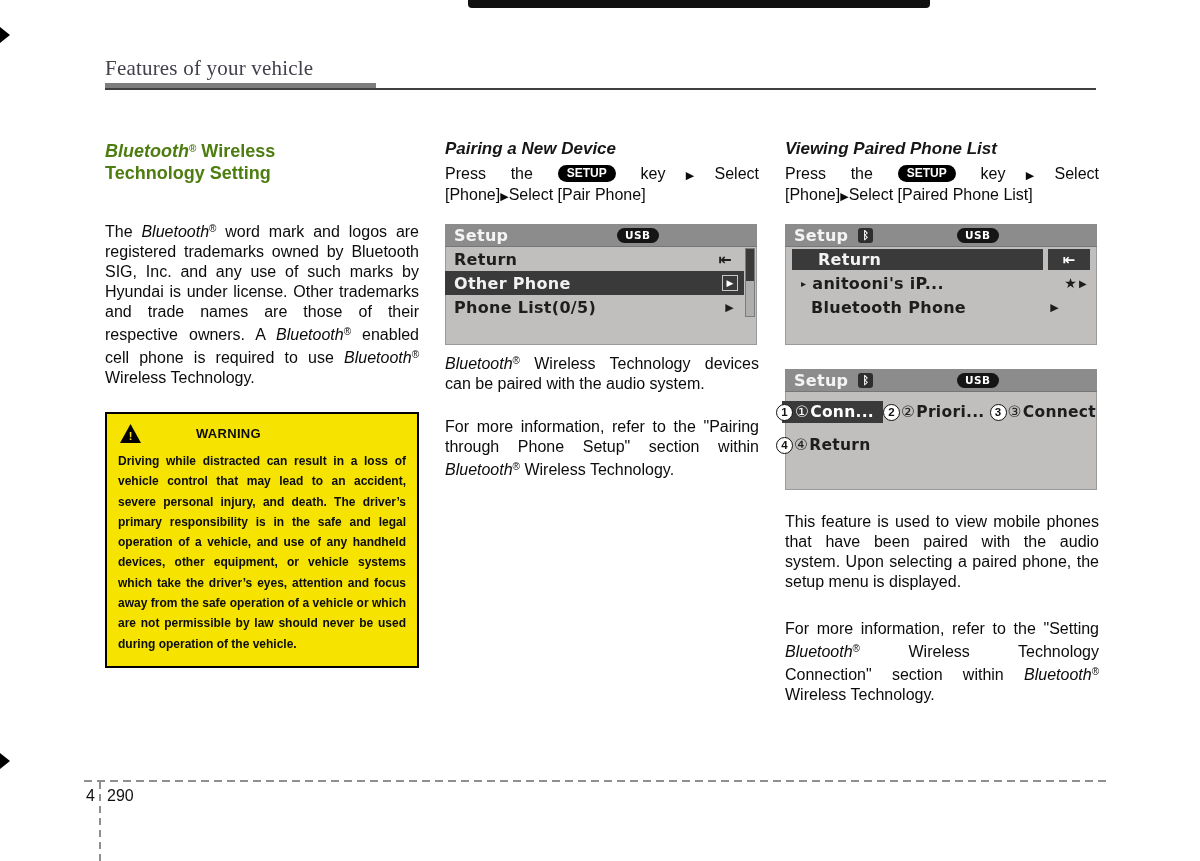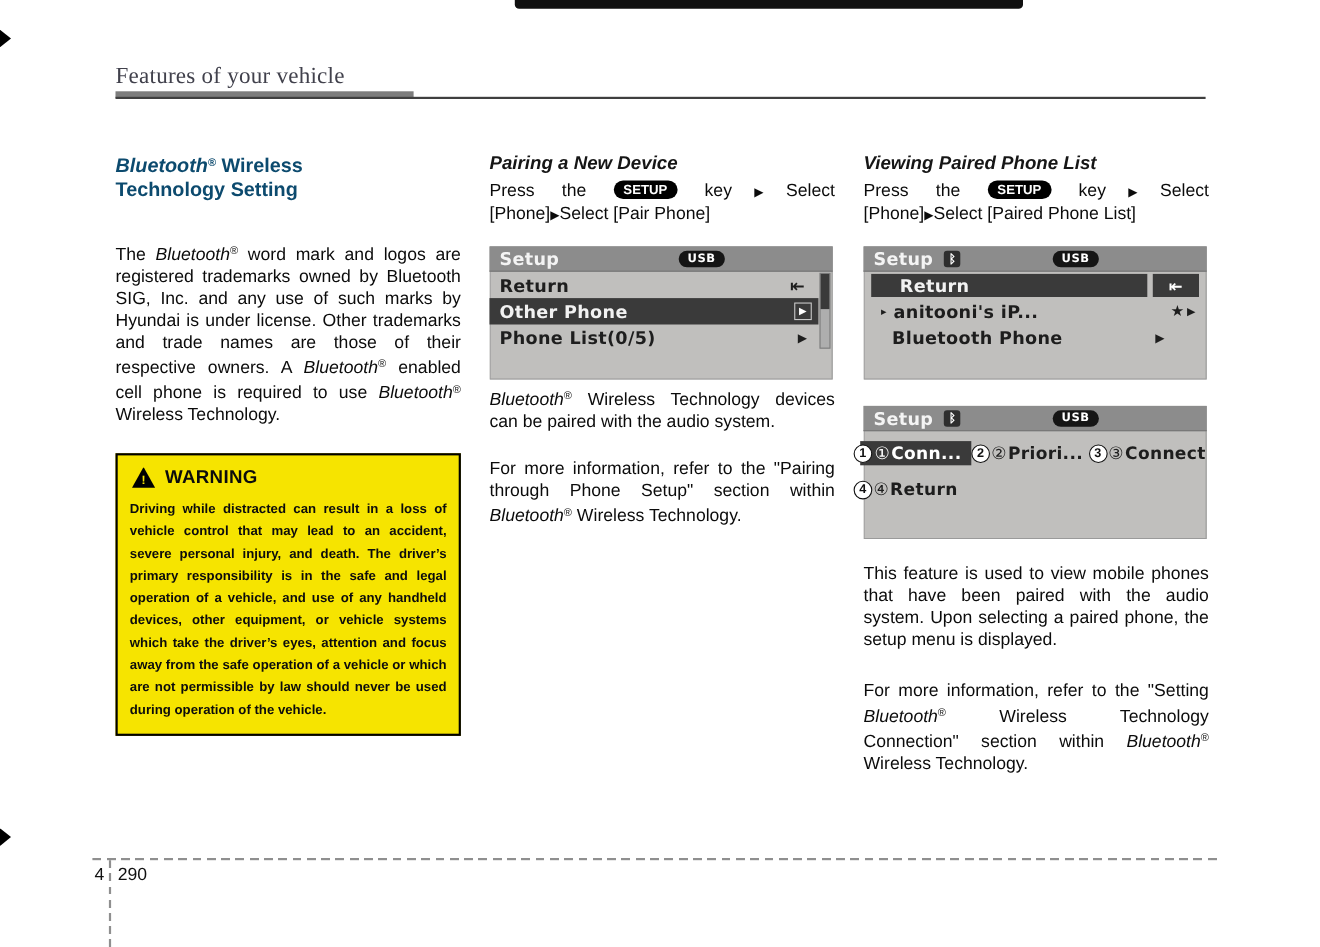--- a/index.html
+++ b/index.html
@@ -24,27 +24,27 @@
   .header-bar { left: 105px; top: 83px; width: 271px; height: 6px; background: #7d7d7d; }
   .header-line { left: 105px; top: 88px; width: 991px; height: 2px; background: #3f3f3f; }
 
   
   .body-text { font-size: 16px; line-height: 20px; text-align: justify; color: #0b0b0b; }
   .bt-it { font-style: italic; }
   .sup { font-size: 10px; vertical-align: 5px; }
   .arr { font-size: 11px; }
 
   
-  .c1-title { left: 105px; top: 138px; width: 314px; font-size: 18px; font-weight: bold; line-height: 21.5px; color: #0c4a6e; }
+  .c1-title { left: 105px; top: 138px; width: 314px; font-size: 18px; font-weight: bold; line-height: 21.5px; color: #4d7c0f; }
   .c1-para { left: 105px; top: 219px; width: 314px; }
   .warning-box { left: 105px; top: 412px; width: 314px; background: #f6e400; border: 2px solid #000; padding: 10px 11px 12px; }
   .warning-title-row { display: flex; align-items: center; gap: 9px; margin-bottom: 8px; padding-left: 2px; }
   .warn-icon { width: 21px; height: 19px; position: relative; background: #000; clip-path: polygon(50% 0, 100% 100%, 0 100%); flex: none; }
   .warn-excl { position: absolute; left: 0; right: 0; bottom: 1px; text-align: center; color: #f6e400; font-size: 11px; font-weight: bold; }
-  .warning-title-text { font-size: 17px; font-weight: bold; letter-spacing: 0.3px; }
+  .warning-title-text { font-size: 13px; font-weight: bold; letter-spacing: 0.3px; margin-left: 46px; }
   .warning-body { font-weight: bold; font-size: 12px; line-height: 20.3px; text-align: justify; }
 
   
   .col-heading { font-size: 17px; font-style: italic; font-weight: bold; color: #161616; }
   .c2-heading { left: 445px; top: 139px; }
   .c3-heading { left: 785px; top: 139px; }
   .press { width: 314px; }
   .c2-press { left: 445px; top: 164px; }
   .c3-press { left: 785px; top: 164px; }
   .setup-badge { display: inline-block; background: #000; color: #fff; font-size: 12px; font-weight: bold; padding: 2px 9px 3px; border-radius: 9px; line-height: 1; vertical-align: 2px; }

